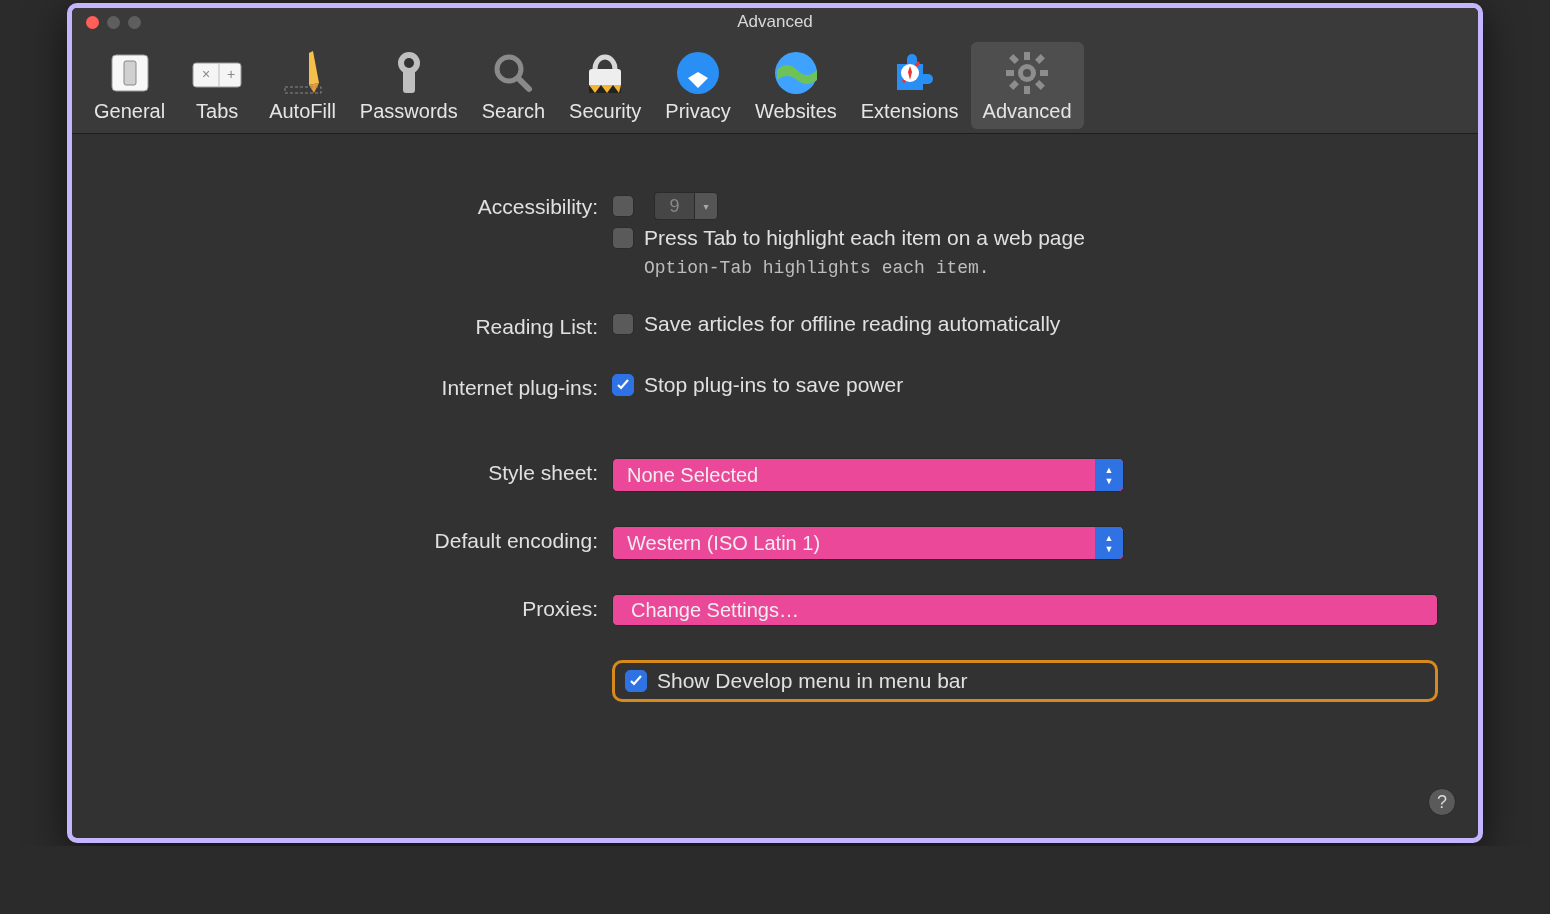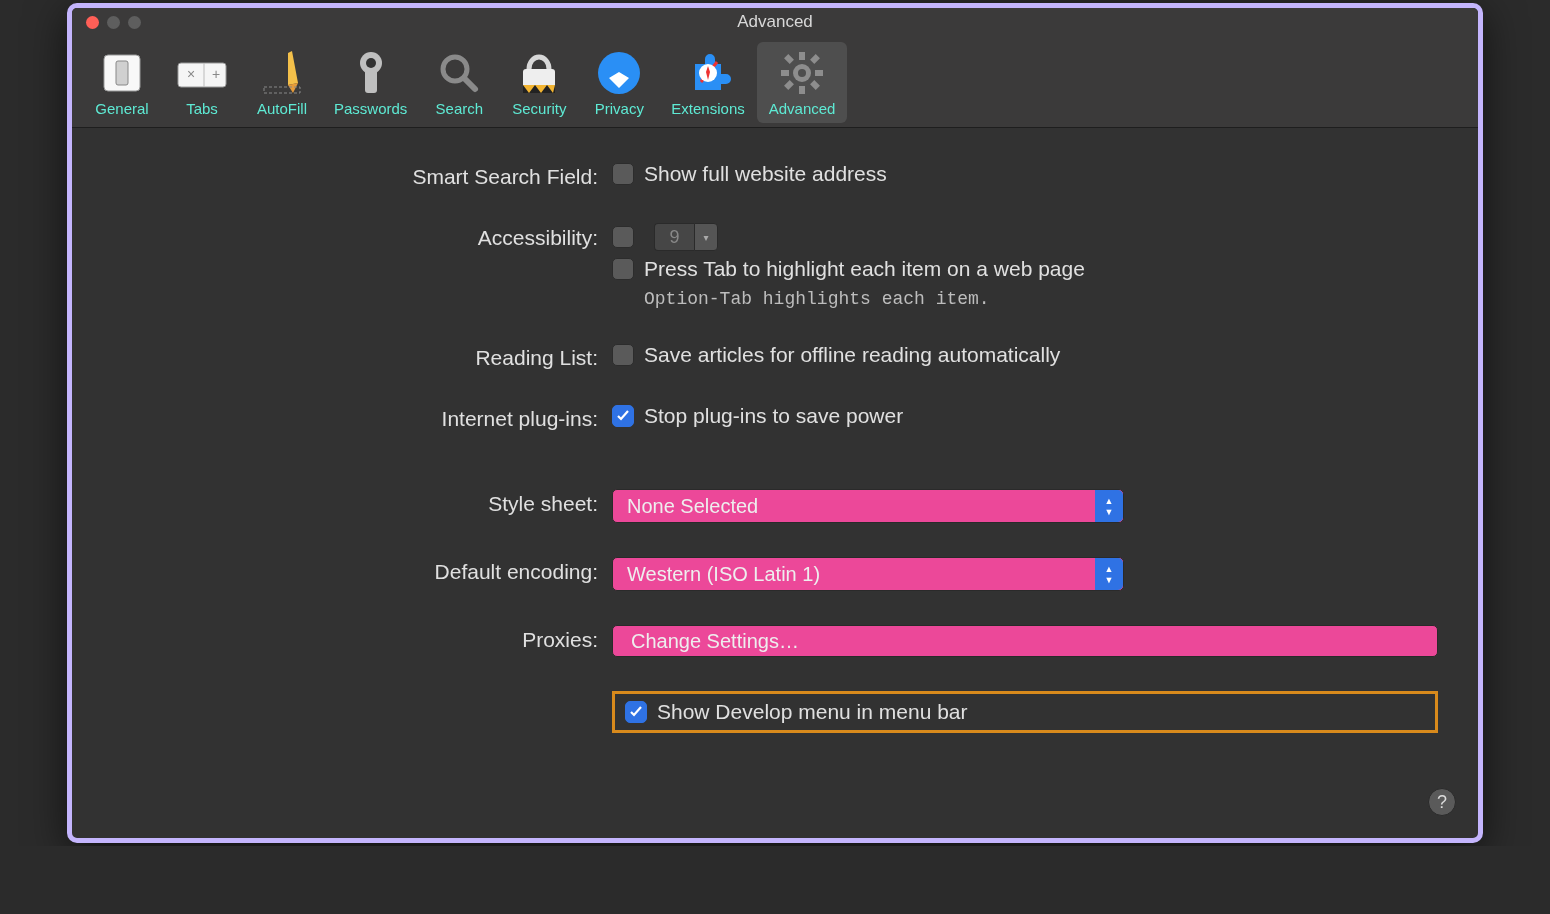--- a/index.html
+++ b/index.html
@@ -65,22 +65,22 @@
     min-width: 74px;
   }
   .tool.active {
     background: #4e4e4e;
   }
   .tool .icon-slot {
     width: 56px; height: 50px;
     display: flex; align-items: center; justify-content: center;
   }
   .tool .lbl {
-    font-size: 15px;
-    color: #5eead4;
+    font-size: 20px;
+    color: #e5e5e5;
     margin-top: 2px;
   }
   .content {
     padding: 34px 40px 20px 40px;
     font-size: 21px;
     color: #e0e0e0;
   }
   .row {
     display: flex;
     align-items: flex-start;
@@ -190,21 +190,21 @@
     background: #ec4899;
     border: 1px solid #2a2a2a;
     border-radius: 5px;
     color: #eee;
     font-size: 20px;
     display: inline-flex;
     align-items: center;
   }
   .highlight-box {
     border: 3px solid #d88a1c;
-    border-radius: 0;
+    border-radius: 10px;
     padding: 6px 14px 6px 10px;
     display: inline-flex;
     align-items: flex-end;
   }
   .help {
     position: absolute;
     right: 22px;
     bottom: 22px;
     width: 28px; height: 28px;
     border-radius: 50%;
@@ -293,20 +293,29 @@
       <span class="lbl">Security</span>
     </div>
     <div class="tool">
       <div class="icon-slot">
         <svg width="46" height="46" viewBox="0 0 46 46">
             <circle cx="23" cy="23" r="21" fill="#2a8ff5"></circle>
             <path d="M23 8 l0 14 l-10 6 l10 10 l10 -10 l-10 -6 Z" fill="#fff"></path>
           </svg>
       </div>
       <span class="lbl">Privacy</span>
+    </div>
+    <div class="tool">
+      <div class="icon-slot">
+        <svg width="46" height="46" viewBox="0 0 46 46">
+            <circle cx="23" cy="23" r="21" fill="#3fa2ff"></circle>
+            <path d="M4 20 Q 14 10 24 20 T 44 20 L44 30 Q34 38 24 30 T4 30 Z" fill="#6fc257"></path>
+          </svg>
+      </div>
+      <span class="lbl">Websites</span>
     </div>
     <div class="tool">
       <div class="icon-slot">
         <svg width="46" height="46" viewBox="0 0 46 46">
             <path d="M10 14 h10 v-5 a5 5 0 0 1 10 0 v5 h6 v10 h5 a5 5 0 0 1 0 10 h-5 v6 h-26 Z" fill="#2a8ff5"></path>
             <polygon points="32,12 16,32" stroke="#e33" stroke-width="3"></polygon>
             <circle cx="23" cy="23" r="9" fill="#fff"></circle>
             <polygon points="23,16 25,22 23,30 21,22" fill="#e33"></polygon>
           </svg>
       </div>
@@ -330,29 +339,20 @@
               </g>
             </g>
           </svg>
       </div>
       <span class="lbl">Advanced</span>
     </div>
   </div>
 
   <div class="content">
 
-    <div class="row">
-      <div class="lbl-col">Smart Search Field:</div>
-      <div class="ctrl-col">
-        <div class="ck-row">
-          <span class="checkbox"></span>
-          <span>Show full website address</span>
-        </div>
-      </div>
-    </div>
 
     <div class="gap-md"></div>
 
     <div class="row">
       <div class="lbl-col">Accessibility:</div>
       <div class="ctrl-col">
         <div class="ck-row">
           <span class="checkbox"></span>
           <span class="num-select">
             <span class="num-field">9</span>

